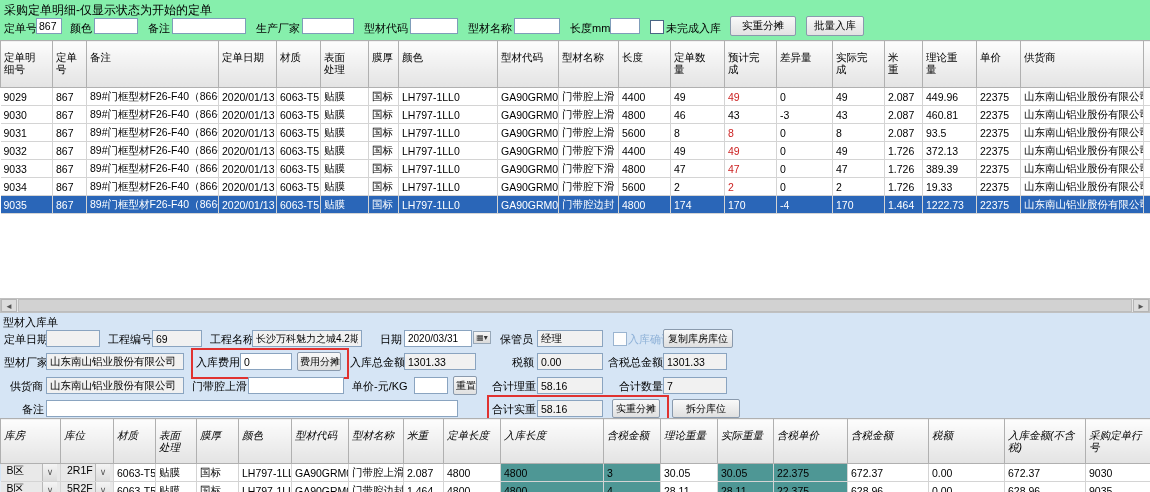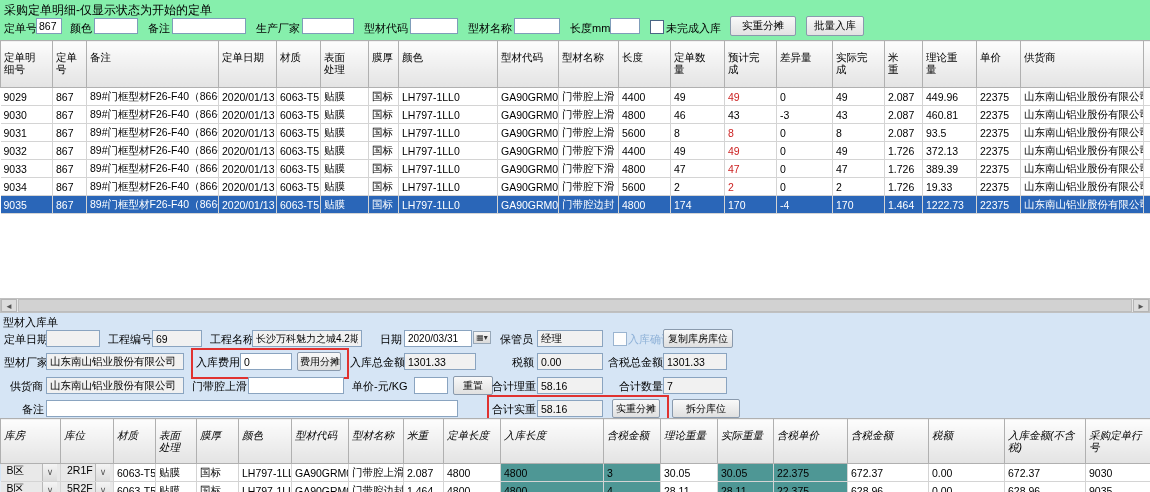--- a/index.html
+++ b/index.html
@@ -341,21 +341,21 @@
   <input class="pfield ro" style="left: 537px; top: 40px; width: 66px;" value="0.00">
   <span class="plabel" style="left:608px;top:42px">含税总金额</span>
   <input class="pfield ro" style="left: 663px; top: 40px; width: 64px;" value="1301.33">
 
   <span class="plabel" style="left:10px;top:66px">供货商</span>
   <input class="pfield ro" style="left: 46px; top: 64px; width: 138px;" value="山东南山铝业股份有限公司">
   <span class="plabel" style="left:192px;top:66px">门带腔上滑</span>
   <input class="pfield" style="left: 248px; top: 64px; width: 96px;" value="">
   <span class="plabel" style="left:352px;top:66px">单价-元/KG</span>
   <input class="pfield" style="left: 414px; top: 64px; width: 34px;" value="">
-  <button class="pbtn" style="left:453px;top:63px;width:40px">重置</button>
+  <button class="pbtn" style="left:453px;top:63px;width:24px">重置</button>
   <span class="plabel" style="left:492px;top:66px">合计理重</span>
   <input class="pfield ro" style="left: 537px; top: 64px; width: 66px;" value="58.16">
   <span class="plabel" style="left:619px;top:66px">合计数量</span>
   <input class="pfield ro" style="left: 663px; top: 64px; width: 64px;" value="7">
 
   <span class="plabel" style="left:22px;top:89px">备注</span>
   <input class="pfield" style="left: 46px; top: 87px; width: 412px;" value="">
   <span class="plabel" style="left:492px;top:89px">合计实重</span>
   <input class="pfield ro" style="left: 537px; top: 87px; width: 66px;" value="58.16">
   <button class="pbtn" style="left:612px;top:86px;width:48px">实重分摊</button>

